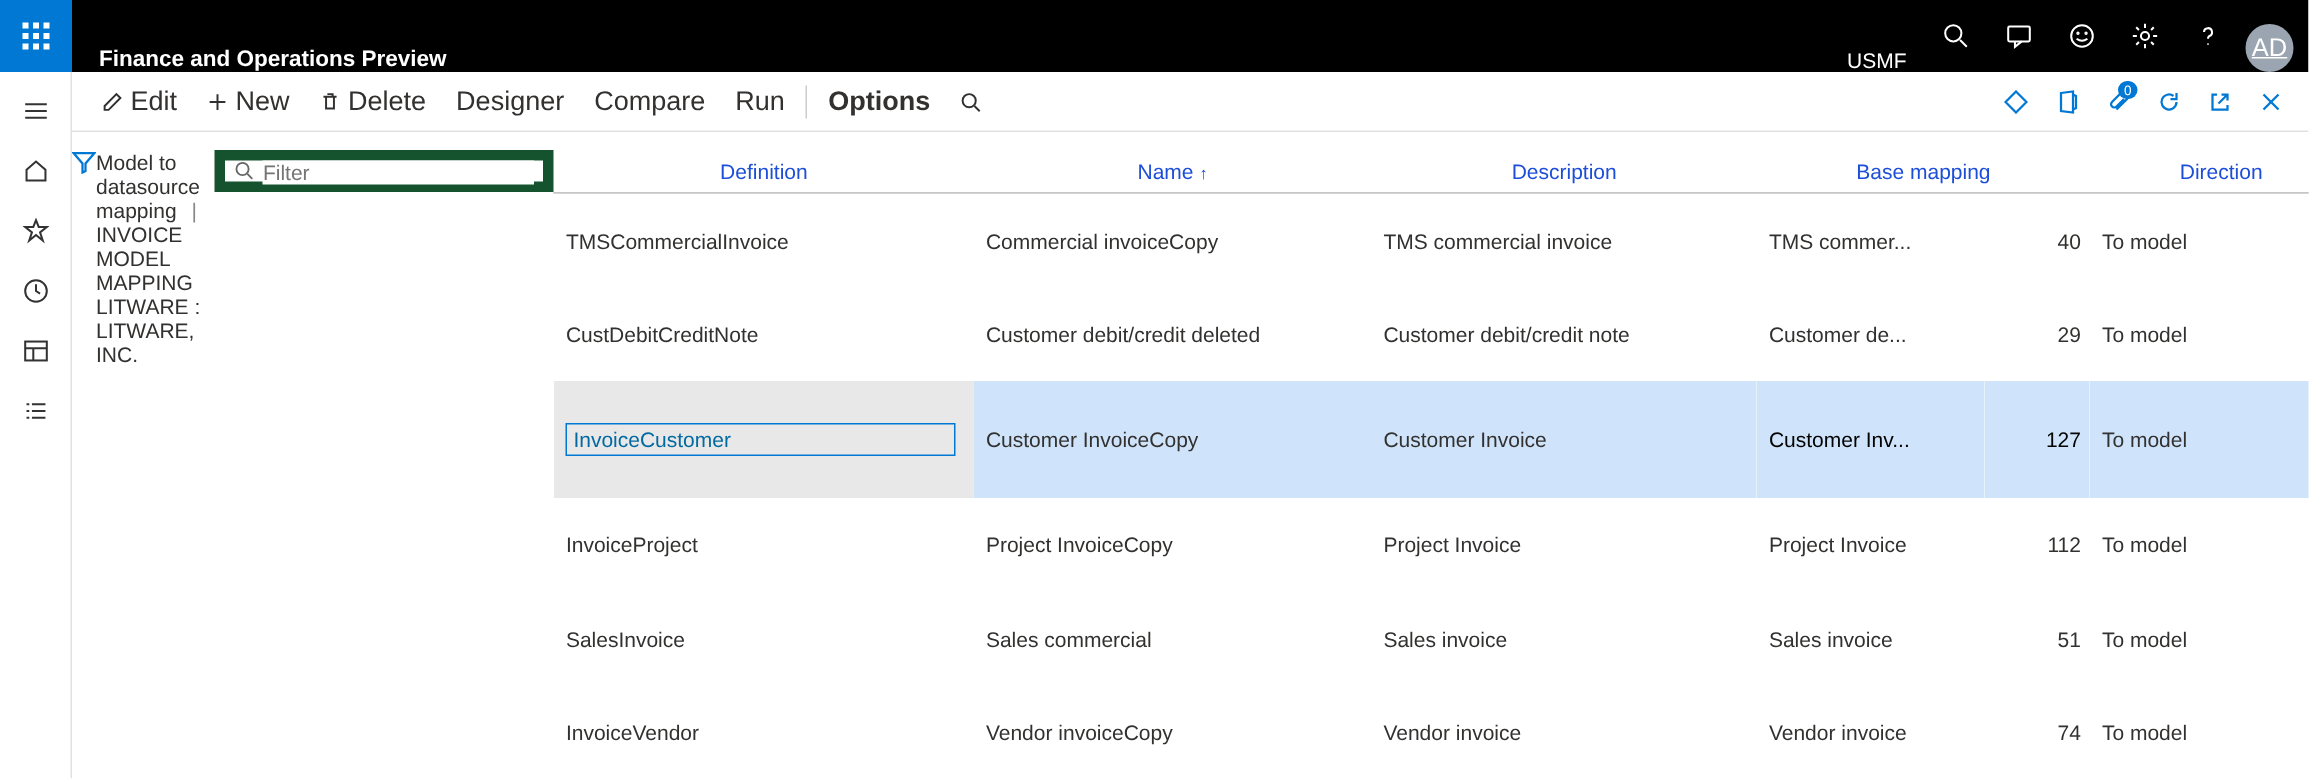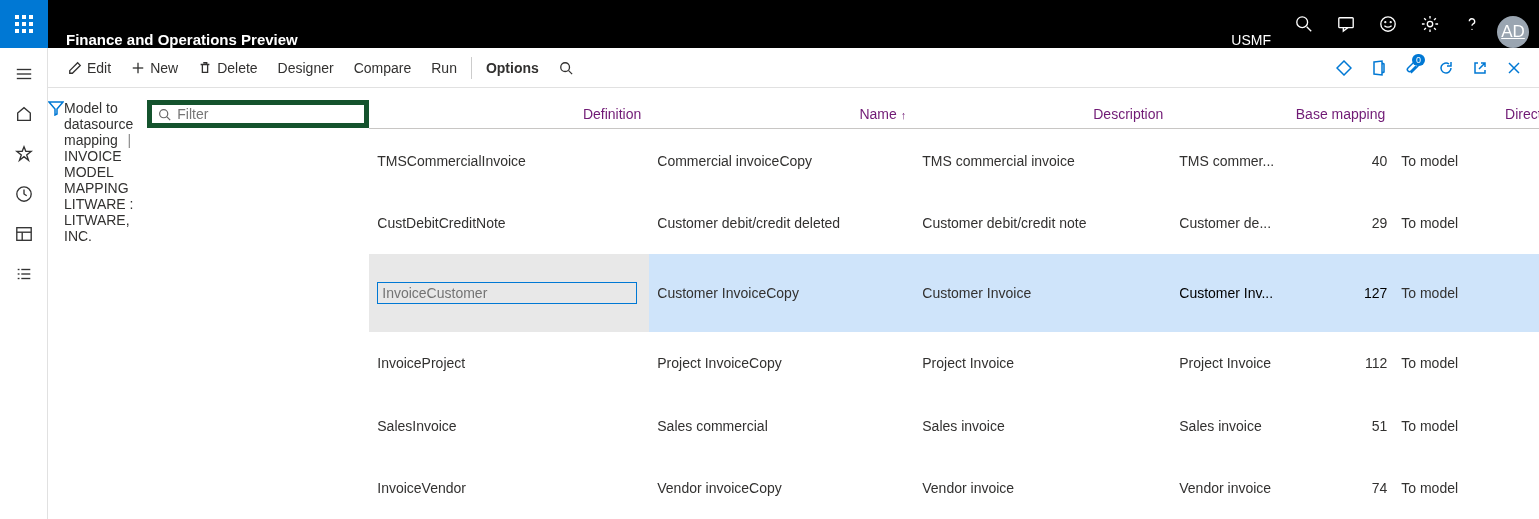--- a/index.html
+++ b/index.html
@@ -22,53 +22,53 @@
   
   .leftnav { width: 48px; background: #fff; border-right: 1px solid #e1e1e1; display: flex; flex-direction: column; align-items: center; padding-top: 6px; }
   .leftnav .nav-icon { width: 48px; height: 40px; display: flex; align-items: center; justify-content: center; color: #333; }
   .leftnav .nav-icon svg { width: 18px; height: 18px; stroke: #333; fill: none; stroke-width: 1.5; }
 
   
   .main { flex: 1; display: flex; flex-direction: column; min-width: 0; }
 
   
   .cmdbar { height: 40px; border-bottom: 1px solid #e1e1e1; display: flex; align-items: center; padding: 0 10px; }
-  .cmd { display: flex; align-items: center; gap: 5px; padding: 0 10px; height: 40px; font-size: 14px; color: #323130; cursor: pointer; }
+  .cmd { display: flex; align-items: center; gap: 5px; padding: 0 10px; height: 40px; font-size: 18px; color: #323130; cursor: pointer; }
   .cmd.bold { font-weight: 600; }
   .cmd svg { width: 14px; height: 14px; stroke: #323130; fill: none; stroke-width: 1.5; }
   .cmd-divider { width: 1px; height: 22px; background: #ccc; margin: 0 4px; }
   .cmdbar-spacer { flex: 1; }
   .cmdbar .right-icons { display: flex; align-items: center; gap: 4px; }
   .cmdbar .right-icons .ricon { width: 30px; height: 40px; display: flex; align-items: center; justify-content: center; }
   .ricon svg { width: 16px; height: 16px; stroke: #0078d4; fill: none; stroke-width: 1.5; }
   .ricon.badge { position: relative; }
   .ricon.badge .b { position: absolute; top: 6px; right: 2px; background: #0078d4; color: #fff; font-size: 9px; border-radius: 8px; padding: 0 4px; line-height: 12px; }
 
   
   .content-row { flex: 1; display: flex; min-height: 0; }
   .filter-col { width: 48px; display: flex; justify-content: center; padding-top: 12px; }
   .filter-col svg { width: 16px; height: 16px; stroke: #0078d4; fill: none; stroke-width: 1.5; }
   .grid-col { flex: 1; padding: 12px 20px 0 0; display: flex; flex-direction: row; }
 
   .breadcrumb { font-size: 14px; color: #323130; margin: 0 0 10px 0; }
   .breadcrumb .sep { color: #888; padding: 0 6px; }
 
-  .filter-box { width: 236px; height: 28px; border: 5px solid #14532d; display: flex; align-items: center; padding: 0 6px; gap: 6px; margin-bottom: 8px; }
+  .filter-box { width: 236px; height: 28px; border: 7px solid #14532d; display: flex; align-items: flex-start; padding: 0 6px; gap: 6px; margin-bottom: 8px; }
   .filter-box svg { width: 13px; height: 13px; stroke: #666; fill: none; stroke-width: 1.5; }
   .filter-box input { border: none; outline: none; font-size: 14px; flex: 1; }
 
   
   table.grid { width: 100%; border-collapse: collapse; font-size: 14px; table-layout: fixed; }
-  .grid th { text-align: right; font-weight: 400; color: #701a75; padding: 6px 8px; border-bottom: 1px solid #c8c6c4; white-space: nowrap; }
+  .grid th { text-align: center; font-weight: 400; color: #1d4ed8; padding: 6px 8px; border-bottom: 1px solid #c8c6c4; white-space: nowrap; }
   .grid th .sort { display: inline-block; margin-left: 4px; font-size: 11px; }
   .grid td { padding: 4px 8px; color: #323130; white-space: nowrap; overflow: hidden; text-overflow: ellipsis; }
   .grid td.num { text-align: right; padding-right: 6px; }
   .grid tr.sel { background: #cfe4fa; }
   .grid tr.sel td.defcell { background: #e8e8e8; }
-  .grid tr.sel td .editbox { display: inline-block; width: calc(100% - 4px); border: 1px solid #0078d4; padding: 2px 4px; color: #737373; background: #e8e8e8; }
+  .grid tr.sel td .editbox { display: inline-block; width: calc(100% - 4px); border: 1px solid #0078d4; padding: 2px 4px; color: #0369a1; background: #e8e8e8; }
   .grid tr.sel td.link { color: #000000; }
 
   col.c-def { width: 280px; }
   col.c-name { width: 265px; }
   col.c-desc { width: 257px; }
   col.c-base { width: 152px; }
   col.c-basen { width: 70px; }
   col.c-dir { width: 175px; }
   col.c-del { width: 110px; }
 

